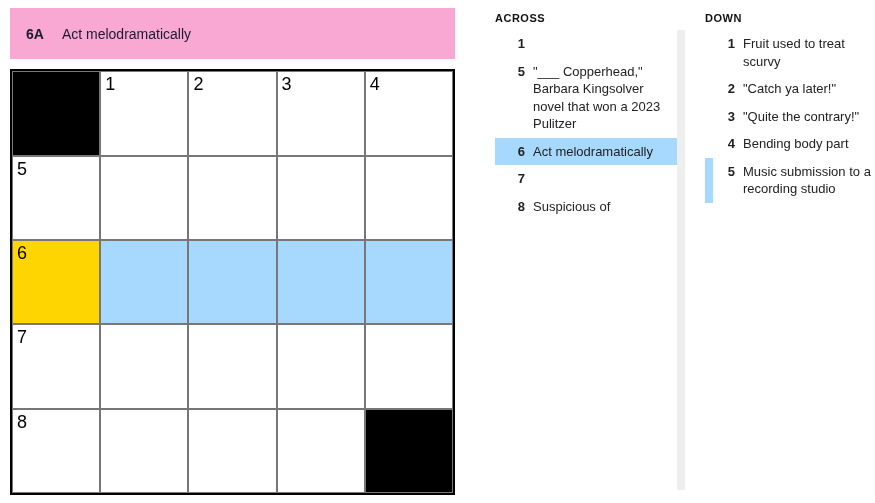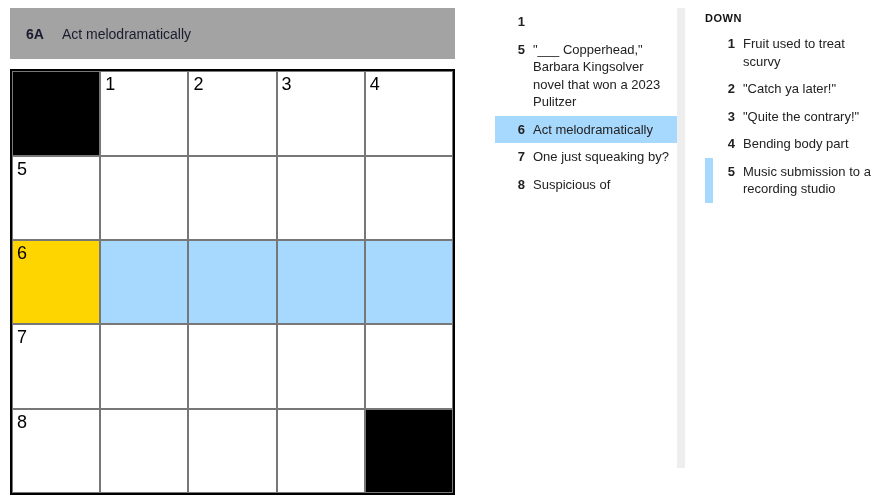--- a/index.html
+++ b/index.html
@@ -15,21 +15,21 @@
     width: 875px;
     height: 503px;
     padding: 8px 10px;
   }
   .left {
     width: 445px;
     display: flex;
     flex-direction: column;
   }
   .clue-bar {
-    background: #a3a3a3;
+    background: #f9a8d4;
     height: 52px;
     display: flex;
     align-items: center;
     padding: 0 16px;
     margin-bottom: 10px;
   }
   .clue-num {
     font-weight: bold;
     color: #1b1b2f;
     margin-right: 18px;
@@ -173,35 +173,35 @@
           <div class="cell"></div>
           <div class="cell"></div>
           <div class="cell"></div>
           <div class="cell black"></div>
         </div>
       </div>
   </div>
 
   <div class="lists">
     <div class="list-col">
+      <div class="list-head">ACROSS</div>
       <div class="scroll" id="across-list">
           <div class="clue-item">
             <span class="n">1</span>
           </div>
           <div class="clue-item">
             <span class="n">5</span>
             <span class="t">"___ Copperhead," Barbara Kingsolver novel that won a 2023 Pulitzer</span>
           </div>
           <div class="clue-item active">
             <span class="n">6</span>
             <span class="t">Act melodramatically</span>
           </div>
           <div class="clue-item">
             <span class="n">7</span>
-            <span class="t">One just squeaking by?</span>
           </div>
           <div class="clue-item">
             <span class="n">8</span>
             <span class="t">Suspicious of</span>
           </div>
         </div>
     </div>
     <div class="list-col">
       <div class="list-head">DOWN</div>
       <div class="scroll" id="down-list">

